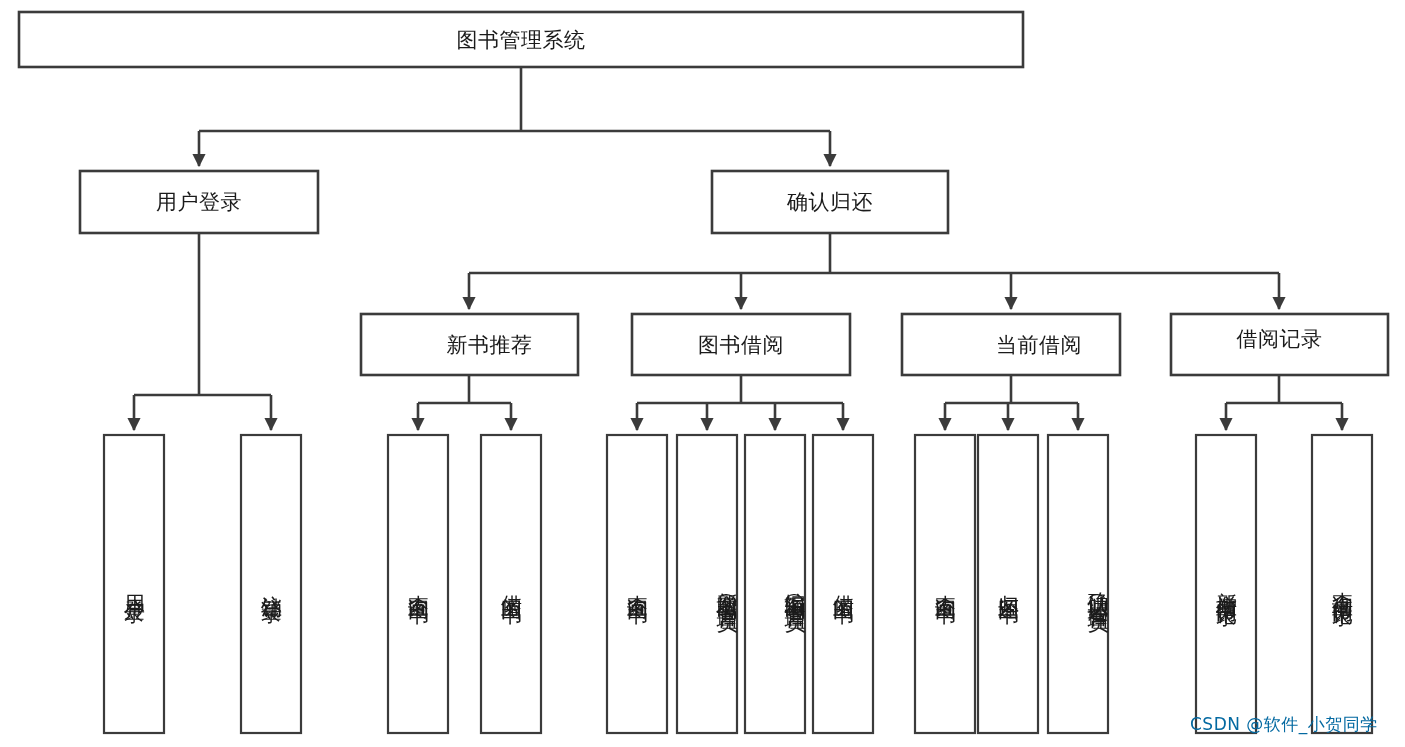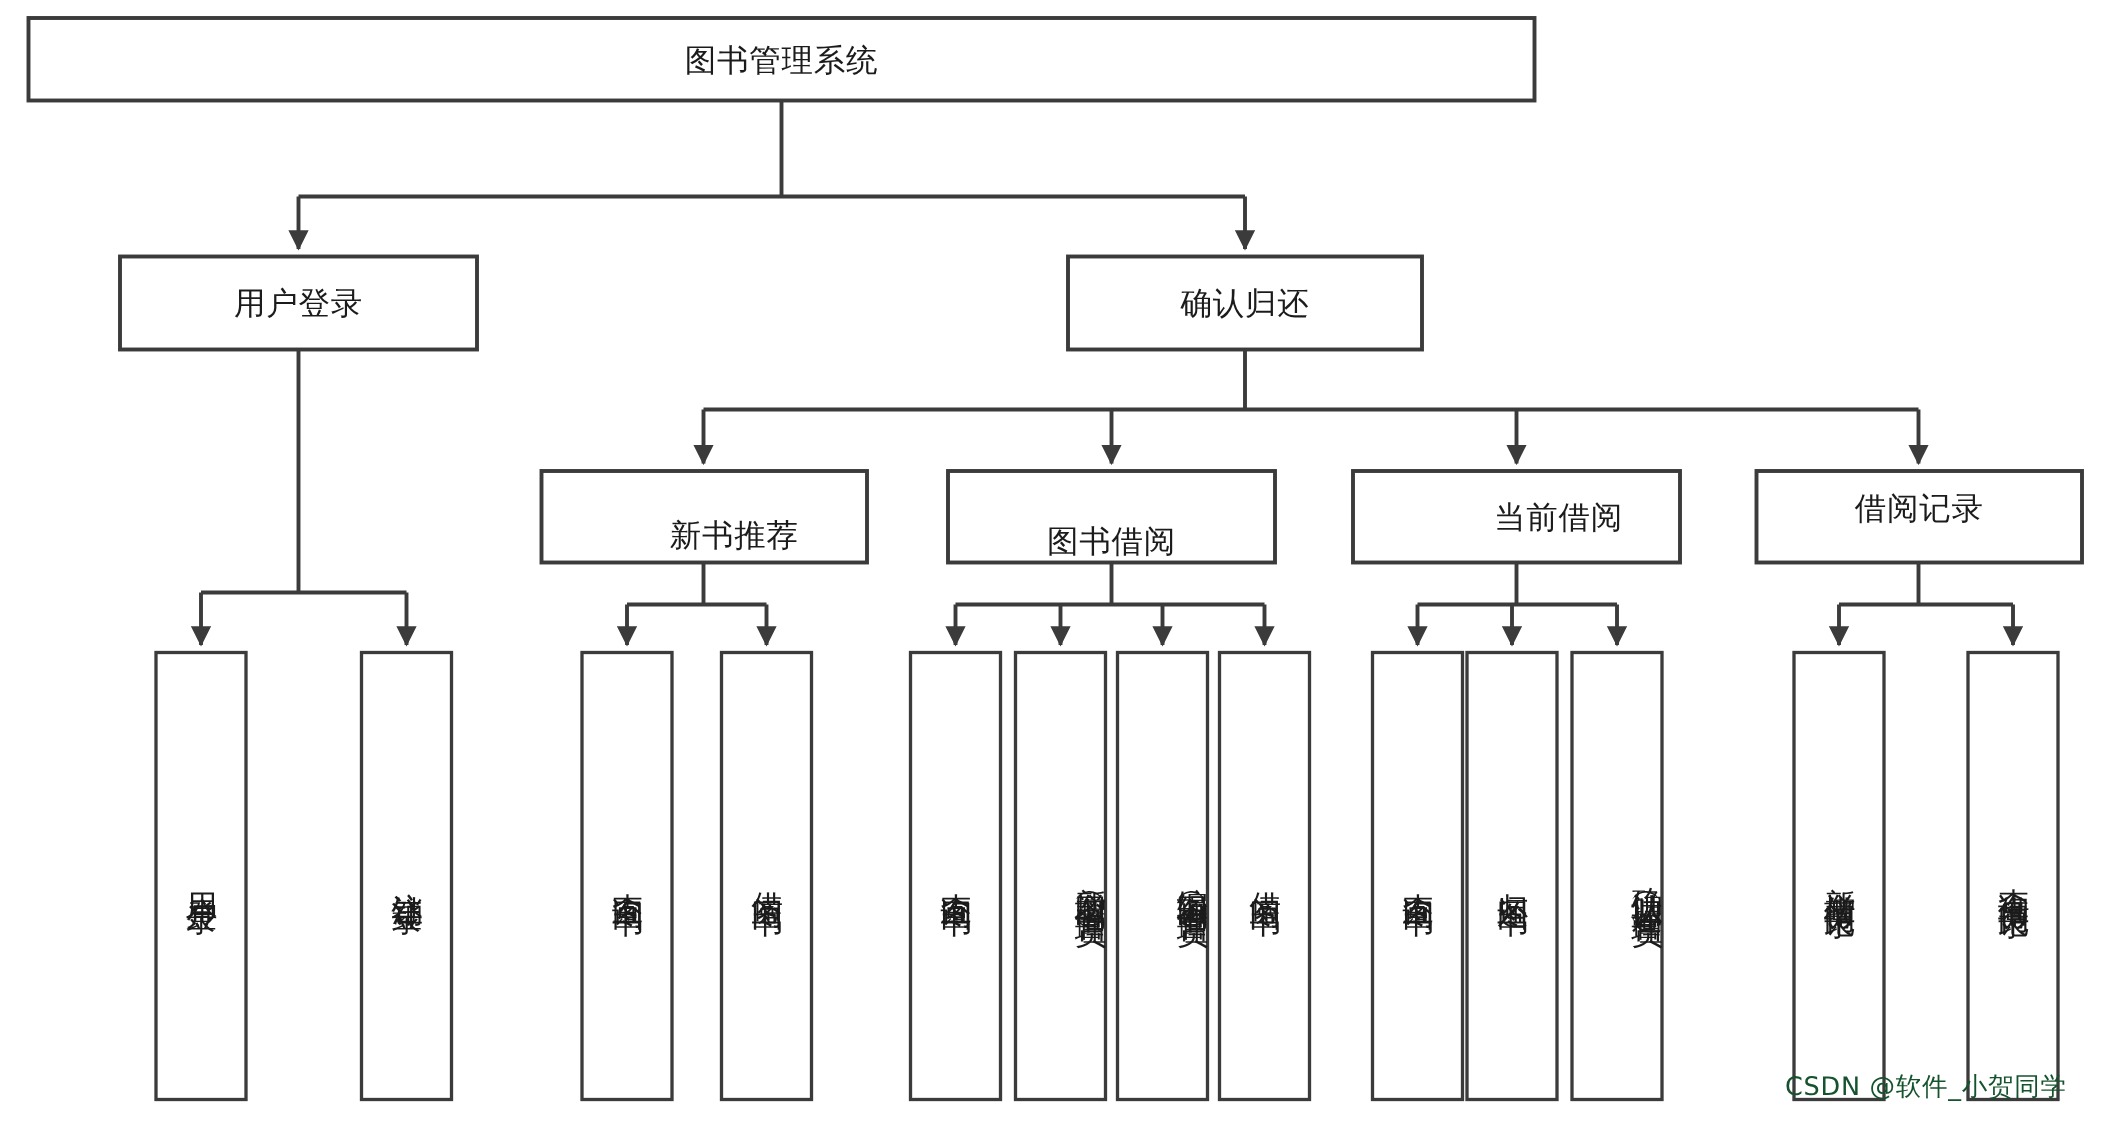--- a/index.html
+++ b/index.html
@@ -68,21 +68,21 @@
     letter-spacing: 3px;
     line-height: 1;
     white-space: nowrap;
     pointer-events: none;
   }
   .node-label-v.vcenter {
     align-items: center;
   }
   #watermark {
     position: absolute;
-    color: #14532d;
+    color: #0369a1;
     font-size: 17px;
     letter-spacing: 0.5px;
     white-space: nowrap;
     left: 1190px;
     top: 713px;
   }
 </style>
 </head>
 <body>
 
@@ -170,22 +170,22 @@
         <rect x="1048" y="435" width="60" height="298" class="node-rect-thin"></rect>
         <rect x="1196" y="435" width="60" height="298" class="node-rect-thin"></rect>
         <rect x="1312" y="435" width="60" height="298" class="node-rect-thin"></rect>
       </g>
   </svg>
 
   <div id="labels">
       <div class="node-label-h" style="left: 19px; top: 12px; width: 1004px; height: 55px;">图书管理系统</div>
       <div class="node-label-h" style="left: 80px; top: 171px; width: 238px; height: 62px;">用户登录</div>
       <div class="node-label-h" style="left: 712px; top: 171px; width: 236px; height: 62px;">确认归还</div>
-      <div class="node-label-h" style="left: 361px; top: 314px; width: 257px; height: 61px; margin-top: 12px;">新书推荐</div>
-      <div class="node-label-h" style="left: 632px; top: 330px; width: 218px; height: 61px;">图书借阅</div>
+      <div class="node-label-h" style="left: 361px; top: 314px; width: 257px; height: 61px;">新书推荐</div>
+      <div class="node-label-h" style="left: 632px; top: 314px; width: 218px; height: 61px;">图书借阅</div>
       <div class="node-label-h" style="left: 902px; top: 314px; width: 218px; height: 61px; margin-left: 28px;">当前借阅</div>
       <div class="node-label-h" style="left: 1171px; top: 316px; width: 217px; height: 46px;">借阅记录</div>
       <div class="node-label-v vcenter" style="left: 104px; top: 435px; width: 60px; height: 298px;">用户登录</div>
       <div class="node-label-v vcenter" style="left: 241px; top: 435px; width: 60px; height: 298px;">注销登录</div>
       <div class="node-label-v vcenter" style="left: 388px; top: 435px; width: 60px; height: 298px;">查询图书</div>
       <div class="node-label-v vcenter" style="left: 481px; top: 435px; width: 60px; height: 298px;">借阅图书</div>
       <div class="node-label-v vcenter" style="left: 607px; top: 435px; width: 60px; height: 298px;">查询图书</div>
       <div class="node-label-v" style="left: 677px; top: 443px; width: 60px; height: 290px;">新增图书（管理员）</div>
       <div class="node-label-v" style="left: 745px; top: 443px; width: 60px; height: 290px;">编辑图书（管理员）</div>
       <div class="node-label-v vcenter" style="left: 813px; top: 435px; width: 60px; height: 298px;">借阅图书</div>

